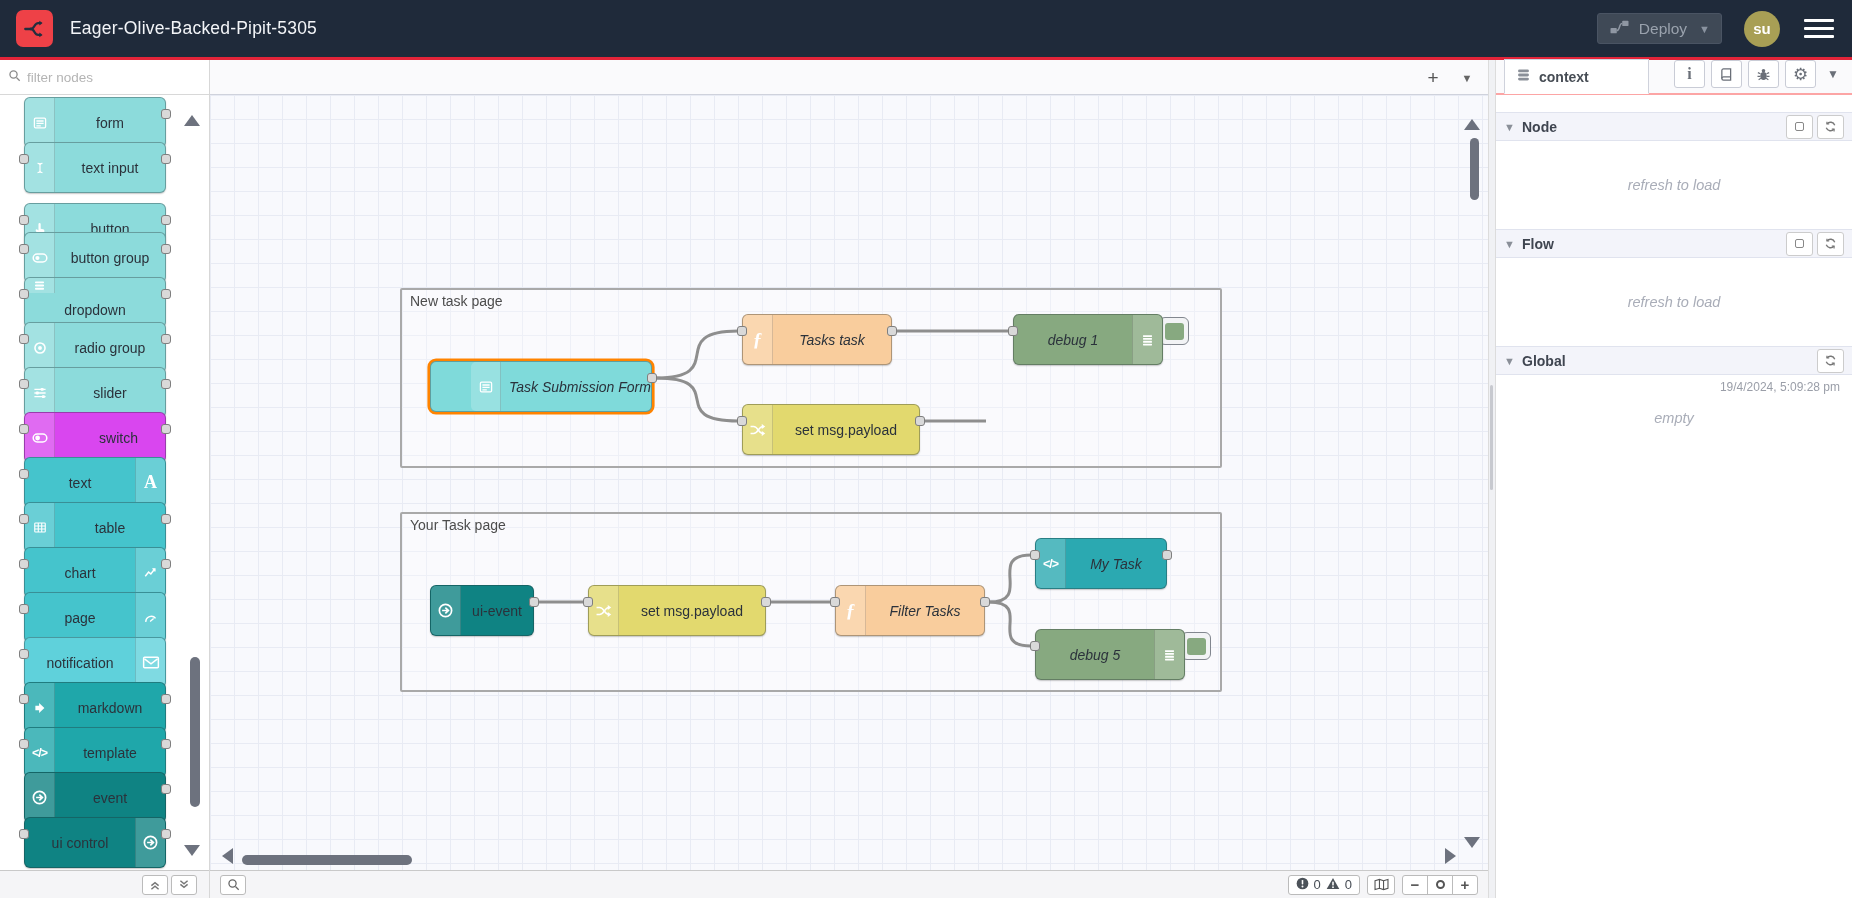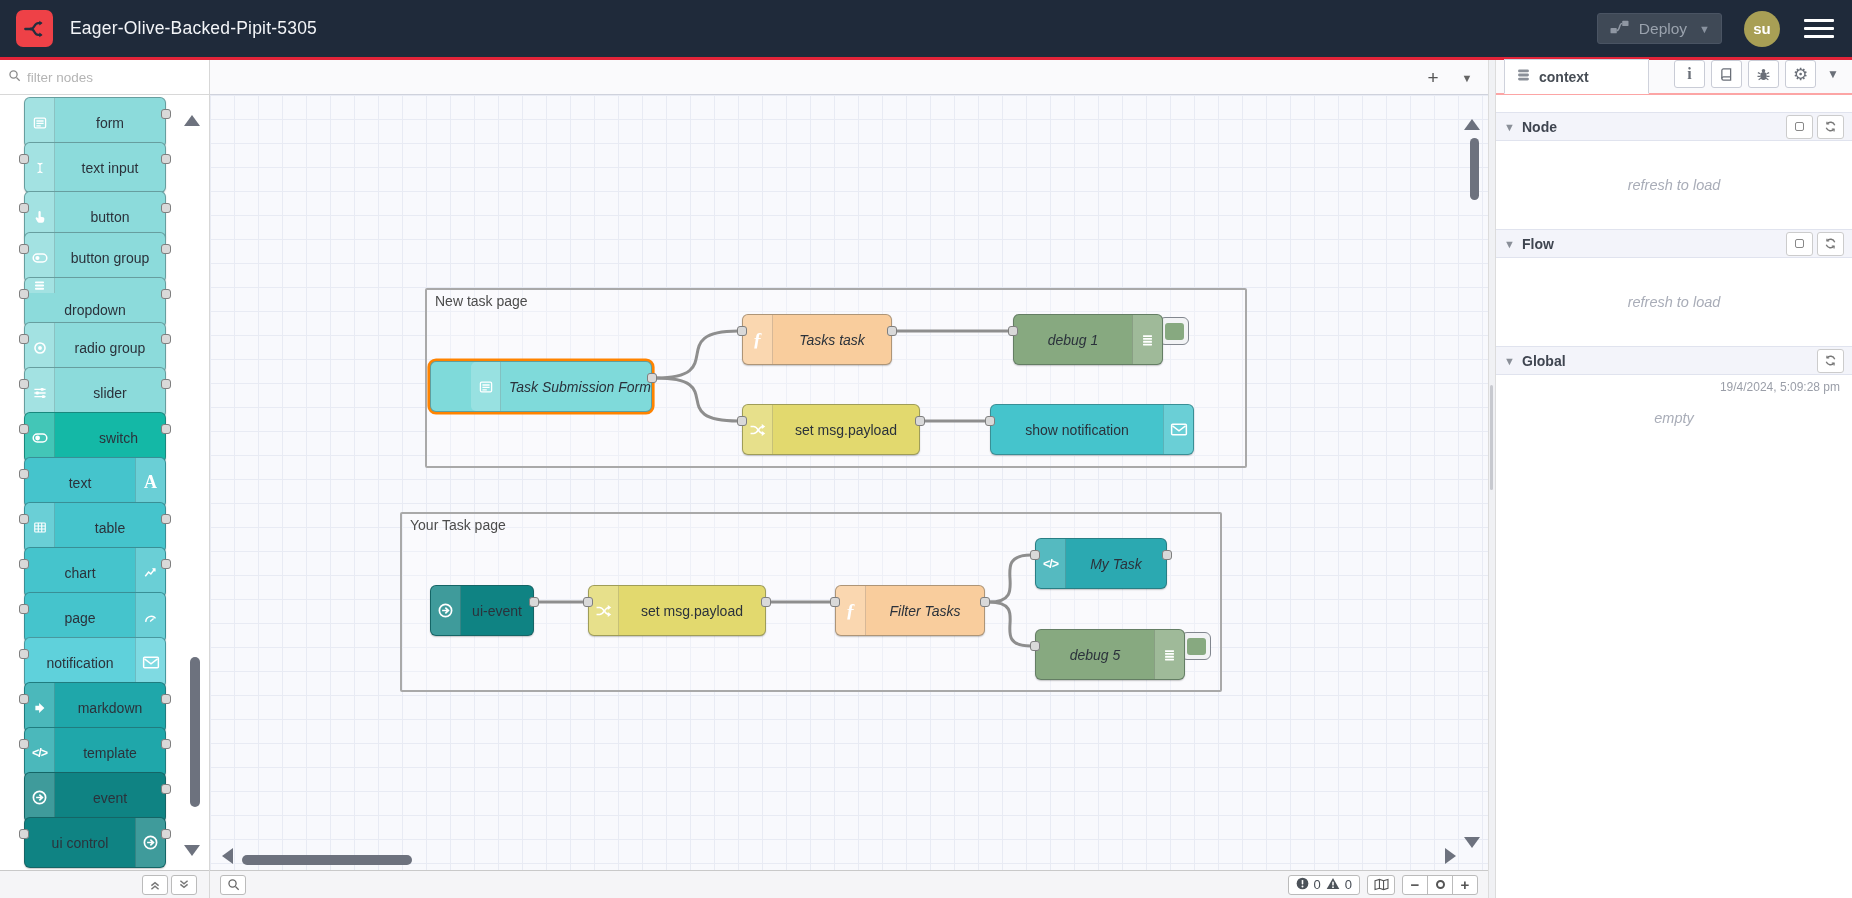--- a/index.html
+++ b/index.html
@@ -169,21 +169,21 @@
             <div class="port left"></div>
             <div class="nicon left">
               <svg width="14" height="16" viewBox="0 0 20 20" fill="none" stroke="#fff" stroke-width="1.7">
                 <path d="M10 4 V16"></path>
                 <path d="M6.5 3.5 c2 0 3 .5 3.5 1.2 c.5 -.7 1.5 -1.2 3.5 -1.2 M6.5 16.5 c2 0 3 -.5 3.5 -1.2 c.5 .7 1.5 1.2 3.5 1.2"></path>
               </svg>
             </div>
             <div class="nlabel">text input</div>
             <div class="port right"></div>
           </div>
-          <div class="nrnode pnode" style="background: rgb(140, 219, 219); top: 96px; justify-content: space-between;">
+          <div class="nrnode pnode" style="background: rgb(140, 219, 219); top: 108px; justify-content: space-between;">
             <div class="port left"></div>
             <div class="nicon left">
               <svg width="15" height="16" viewBox="0 0 20 20" fill="#fff">
                 <path d="M8.6 3.6 a1.5 1.5 0 0 1 3 0 v6.2 l3.3 .6 a2 2 0 0 1 1.6 2.1 l-.4 2.7 a2.6 2.6 0 0 1 -2.6 2.3 h-3.8 a3 3 0 0 1 -2.6 -1.6 l-2.1 -3.6 a1.3 1.3 0 0 1 2 -1.6 l1.6 1.3 Z"></path>
               </svg>
             </div>
             <div class="nlabel">button</div>
             <div class="port right"></div>
           </div>
           <div class="nrnode pnode" style="background: rgb(140, 219, 219); top: 137px;">
@@ -226,21 +226,21 @@
               <svg width="16" height="16" viewBox="0 0 20 20" fill="#fff" stroke="#fff" stroke-width="1.6">
                 <path d="M3 5.5 H17 M3 10 H17 M3 14.5 H17"></path>
                 <rect x="11" y="3.7" width="3.4" height="3.6" rx="0.8" stroke="none"></rect>
                 <rect x="5" y="8.2" width="3.4" height="3.6" rx="0.8" stroke="none"></rect>
                 <rect x="12.5" y="12.7" width="3.4" height="3.6" rx="0.8" stroke="none"></rect>
               </svg>
             </div>
             <div class="nlabel">slider</div>
             <div class="port right"></div>
           </div>
-          <div class="nrnode pnode" style="background: #14b8a6; top: 317px; gap: 17px;">
+          <div class="nrnode pnode" style="background: #d946ef; top: 317px; gap: 17px;">
             <div class="port left"></div>
             <div class="nicon left">
               <svg width="18" height="16" viewBox="0 0 22 20" fill="none" stroke="#fff" stroke-width="1.9">
                 <rect x="2.5" y="5" width="17" height="10" rx="5"></rect>
                 <circle cx="8" cy="10" r="3" fill="#fff" stroke="none"></circle>
               </svg>
             </div>
             <div class="nlabel">switch</div>
             <div class="port right"></div>
           </div>
@@ -367,21 +367,21 @@
             <path d="M 560 507 C 614.9 507, 566.1 507, 621 507"></path>
             <path d="M 779 507 C 824 507, 776 460, 821 460"></path>
             <path d="M 779 507 C 824 507, 776 551, 821 551"></path>
           </svg>
         <div class="scroll-tri tri-up" style="right:8px; top:24px;"></div>
         <div class="sthumb" style="right:9px; top:43px; width:9px; height:62px;"></div>
         <div class="scroll-tri tri-down" style="right:8px; bottom:22px;"></div>
         <div class="scroll-tri tri-left" style="left:12px; bottom:6px;"></div>
         <div class="sthumb" style="left:32px; bottom:5px; width:170px; height:10px;"></div>
         <div class="scroll-tri tri-right" style="right:32px; bottom:6px;"></div>
-      <div class="cgroup" style="left: 190px; top: 193px; width: 822px; height: 180px; margin-left: 25px;">
+      <div class="cgroup" style="left: 190px; top: 193px; width: 822px; height: 180px;">
             <span class="glabel">New task page</span>
           </div>
           <div class="cgroup" style="left: 190px; top: 417px; width: 822px; height: 180px;">
             <span class="glabel">Your Task page</span>
           </div>
           <div class="nrnode cnode selected" style="background: rgb(127, 218, 218); left: 220px; top: 266px; width: 222px; padding-left: 40px;">
             <div class="nicon left">
               <svg width="16" height="16" viewBox="0 0 20 20" fill="none" stroke="#fff" stroke-width="1.6">
                 <rect x="3" y="4" width="14" height="12" rx="1.5"></rect>
                 <path d="M5.5 7.5 H14.5 M5.5 10.5 H14.5 M5.5 13.5 H11"></path>
@@ -418,30 +418,20 @@
             <div class="nicon left">
               <svg width="17" height="16" viewBox="0 0 22 20" fill="#fff" stroke="#fff" stroke-width="1.9">
                 <path d="M2 5.5 h4 c6 0 6 9 12 9" fill="none"></path>
                 <path d="M2 14.5 h4 c6 0 6 -9 12 -9" fill="none"></path>
                 <path d="M16.5 2.2 L21 5.5 L16.5 8.8 Z" stroke="none"></path>
                 <path d="M16.5 11.2 L21 14.5 L16.5 17.8 Z" stroke="none"></path>
               </svg>
             </div>
             <div class="nlabel">set msg.payload</div>
             <div class="port right"></div>
-          </div>
-          <div class="nrnode cnode" style="background: rgb(69, 196, 204); left: 780px; top: 309px; width: 204px;">
-            <div class="port left"></div>
-            <div class="nlabel">show notification</div>
-            <div class="nicon right">
-              <svg width="18" height="15" viewBox="0 0 22 18" fill="none" stroke="#fff" stroke-width="1.8">
-                <rect x="2" y="2.5" width="18" height="13" rx="1.2"></rect>
-                <path d="M3 4.5 L11 10.5 L19 4.5"></path>
-              </svg>
-            </div>
           </div>
           <div class="nrnode cnode" style="background: rgb(15, 131, 131); left: 220px; top: 490px; width: 104px;">
             <div class="nicon left">
               <svg width="17" height="17" viewBox="0 0 20 20" fill="none" stroke="#fff" stroke-width="2">
                 <circle cx="10" cy="10" r="7.2"></circle>
                 <path d="M6 10 H12 M9.8 6.6 L13.4 10 L9.8 13.4"></path>
               </svg>
             </div>
             <div class="nlabel">ui-event</div>
             <div class="port right"></div>

